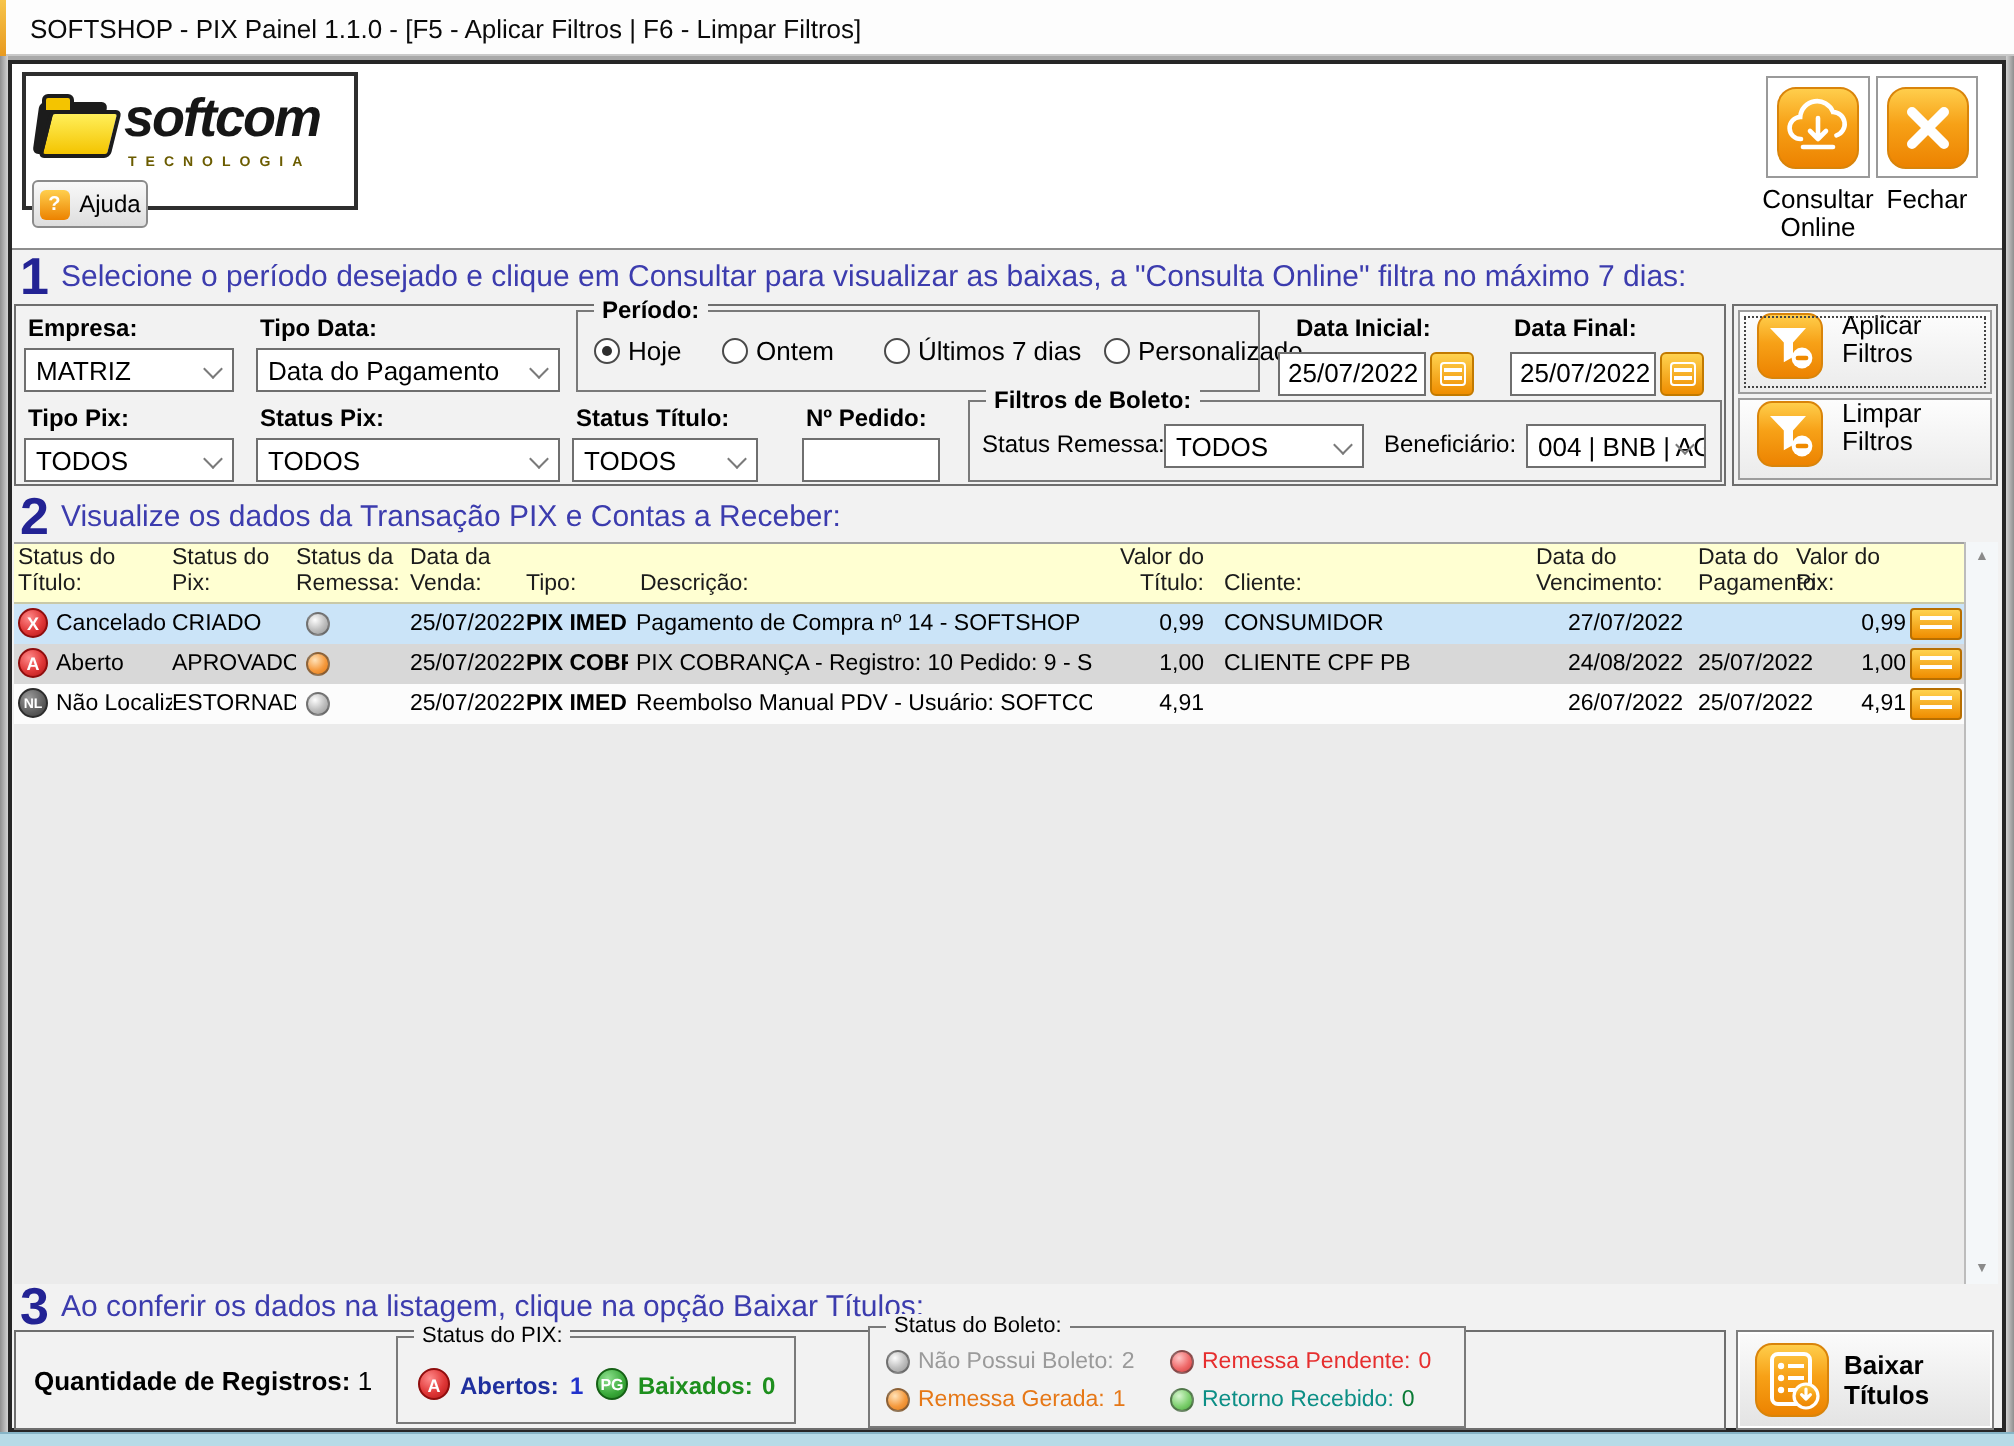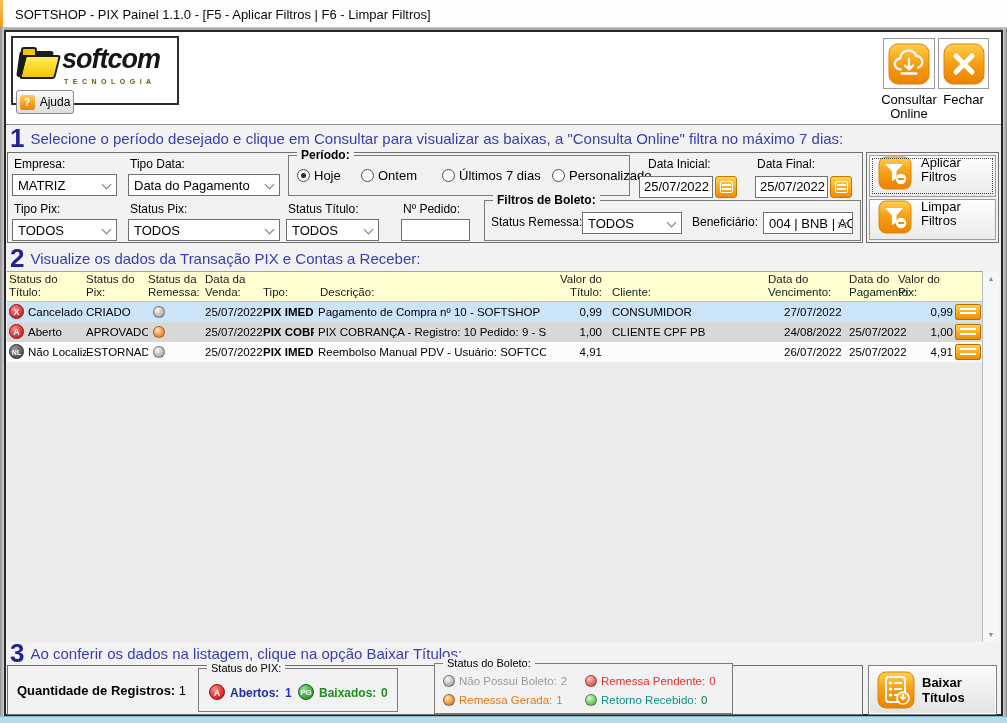--- a/index.html
+++ b/index.html
@@ -36,21 +36,21 @@
 
   
   .banner{display:flex;align-items:center;height:24px}
   .b1{left:10px;top:126px}.b2{left:10px;top:246px}.b3{left:10px;top:641px}
   .step-num{font-size:26px;font-weight:bold;color:#232394;margin-right:6px;line-height:24px}
   .banner-text{font-size:15px;color:#3c3cae;white-space:nowrap}
 
   
   .fpanel{left:7px;top:152px;width:856px;height:91px;border:1px solid #6e6e6e;background:#f2f2f2}
   .btnpanel{left:866px;top:152px;width:133px;height:91px;border:1px solid #6e6e6e;background:#f2f2f2}
-  .flabel{font-size:12px;font-weight:normal;white-space:nowrap}
+  .flabel{font-size:12px;font-weight:bold;white-space:nowrap}
   .combo{height:22px;background:#fff;border:1px solid #6f6f6f;display:flex;align-items:center;font-size:13px;padding-left:5px;padding-right:18px;overflow:hidden;white-space:nowrap}
   .chev{position:absolute;right:6px;top:6px;width:7px;height:7px;border-right:1.6px solid #7a7a7a;border-bottom:1.6px solid #7a7a7a;transform:rotate(45deg)}
   .tinput{height:22px;background:#fff;border:1px solid #6f6f6f;font-size:13px;line-height:20px;padding-left:4px;overflow:hidden;white-space:nowrap}
   .gbox{border:1px solid #7a7a7a}
   .legend{position:absolute;top:-8px;left:8px;background:#f2f2f2;padding:0 4px;font-size:12px;white-space:nowrap}
   .legend.bold{font-weight:bold}
   .radio-item{position:absolute;display:flex;align-items:center;gap:4px;font-size:13px;white-space:nowrap}
   .radio{width:13px;height:13px;border-radius:50%;border:1px solid #4a4a4a;background:#fff;position:relative;flex:0 0 13px}
   .radio.on::after{content:"";position:absolute;inset:3px;border-radius:50%;background:#2f2f2f}
   .cal-btn{width:22px;height:22px;background:linear-gradient(#ffd24f,#ef8d00);border:1px solid #c27a00;border-radius:3px;display:flex;align-items:center;justify-content:center}
@@ -282,21 +282,21 @@
 </div>
 
 <div class="abs trows">
   <div class="row sel">
     <span class="ric red">X</span>
     <span class="td d-t">Cancelado</span>
     <span class="td d-p">CRIADO</span>
     <span class="sph abs d-rem gray"></span>
     <span class="td d-venda">25/07/2022</span>
     <span class="td d-tipo">PIX IMEDIATO</span>
-    <span class="td d-desc">Pagamento de Compra nº 10 - SOFTSHOP</span>
+    <span class="td d-desc">Pagamento de Compra nº 14 - SOFTSHOP</span>
     <span class="td d-vt">0,99</span>
     <span class="td d-c">CONSUMIDOR</span>
     <span class="td d-ve">27/07/2022</span>
     <span class="td d-pa"></span>
     <span class="td d-vp">0,99</span>
     <span class="stripe-btn"></span>
   </div>
   <div class="row alt">
     <span class="ric red">A</span>
     <span class="td d-t">Aberto</span>

